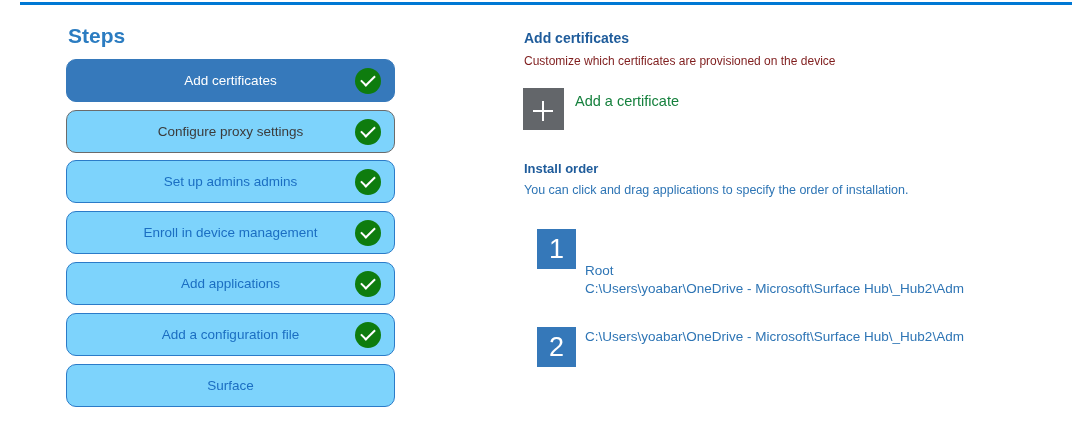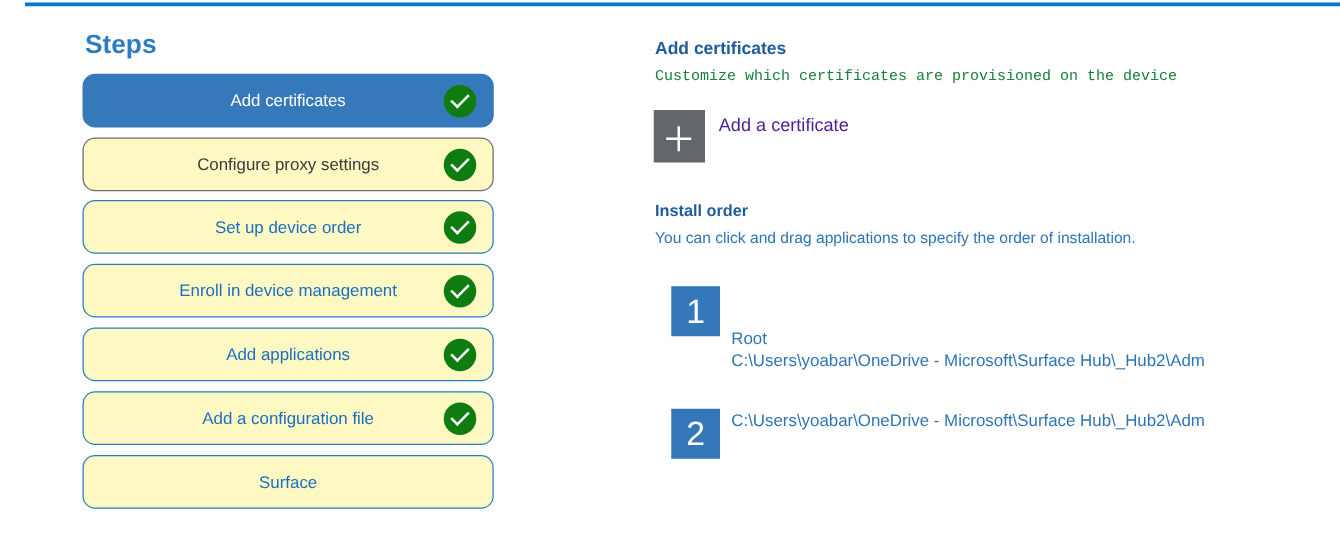--- a/index.html
+++ b/index.html
@@ -6,21 +6,21 @@
   html, body { width: 1072px; height: 443px; background: #ffffff;
     font-family: "Liberation Sans", "DejaVu Sans", sans-serif; }
   .app { position: relative; width: 1072px; height: 443px; overflow: hidden; background:#fff; }
 
   .top-rule { position: absolute; left: 20px; right: 0; top: 2px; height: 3px; background: #0078d4; }
 
   
   .steps-title { position: absolute; left: 68px; top: 24px; font-size: 21px; font-weight: bold; color: #2b7cc1; }
 
   .step { position: absolute; left: 66px; width: 329px; height: 43px;
-    border-radius: 10px; background: #fef9c3; border: 1px solid #2b7bc8;
+    border-radius: 10px; background: #7dd3fc; border: 1px solid #2b7bc8;
     color: #1b6ec2; font-size: 13.5px; font-family: inherit;
     display: flex; align-items: center; justify-content: center; cursor: pointer; }
   .step.s1 { top: 59px; }
   .step.s2 { top: 110px; }
   .step.s3 { top: 160px; }
   .step.s4 { top: 211px; }
   .step.s5 { top: 262px; }
   .step.s6 { top: 313px; }
   .step.s7 { top: 364px; }
   .step.selected { background: #3679bb; border-color: #3679bb; color: #ffffff; }
@@ -30,28 +30,28 @@
   .badge { position: absolute; right: 13px; top: 50%; margin-top: -13px;
     width: 26px; height: 26px; border-radius: 50%; background: #0e7c0e; }
   .badge::after { content: ""; position: absolute; left: 6px; top: 7px;
     width: 12px; height: 6px;
     border-left: 2.5px solid #ffffff; border-bottom: 2.5px solid #ffffff;
     transform: rotate(-45deg); }
 
   
   .content { position: absolute; left: 523px; top: 0; width: 549px; height: 443px; }
   .page-title { position: absolute; left: 1px; top: 30px; font-size: 14px; font-weight: bold; color: #1f5c9b; }
-  .page-subtitle { position: absolute; left: 1px; top: 54px; font-size: 12px; color: #15803d; font-family: Liberation Mono, monospace; }
+  .page-subtitle { position: absolute; left: 1px; top: 54px; font-size: 12px; color: #7f1d1d; }
 
   .add-row { position: absolute; left: 0; top: 88px; width: 300px; height: 42px; cursor: pointer; }
   .plus-box { position: absolute; left: 0; top: 0; width: 41px; height: 42px; background: #63666a; }
   .plus-box::before, .plus-box::after { content: ""; position: absolute; background: #ffffff; }
   .plus-box::before { left: 10px; top: 22px; width: 20px; height: 2px; }
   .plus-box::after  { left: 19px; top: 13px; width: 2px; height: 20px; }
-  .add-label { position: absolute; left: 52px; top: 5px; font-size: 14.5px; color: #4c1d95; }
+  .add-label { position: absolute; left: 52px; top: 5px; font-size: 14.5px; color: #15803d; }
 
   .install-title { position: absolute; left: 1px; top: 161px; font-size: 13px; font-weight: bold; color: #1f5c9b; }
   .install-desc { position: absolute; left: 1px; top: 183px; font-size: 12.5px; color: #2e75b5; }
 
   .cert-item { position: absolute; left: 14px; width: 520px; height: 40px; cursor: grab; }
   .cert-item.i1 { top: 229px; }
   .cert-item.i2 { top: 327px; }
   .num-box { position: absolute; left: 0; top: 0; width: 39px; height: 40px; background: #3578b9;
     color: #ffffff; font-size: 27px; font-weight: 300;
     display: flex; align-items: center; justify-content: center; }
@@ -70,21 +70,21 @@
   <div>
     <button class="step s1 selected">
       <span class="step-label">Add certificates</span>
       <span class="badge"></span>
     </button>
     <button class="step s2 neutral">
       <span class="step-label">Configure proxy settings</span>
       <span class="badge"></span>
     </button>
     <button class="step s3">
-      <span class="step-label">Set up device order</span>
+      <span class="step-label">Set up admins admins</span>
       <span class="badge"></span>
     </button>
     <button class="step s4">
       <span class="step-label">Enroll in device management</span>
       <span class="badge"></span>
     </button>
     <button class="step s5">
       <span class="step-label">Add applications</span>
       <span class="badge"></span>
     </button>

